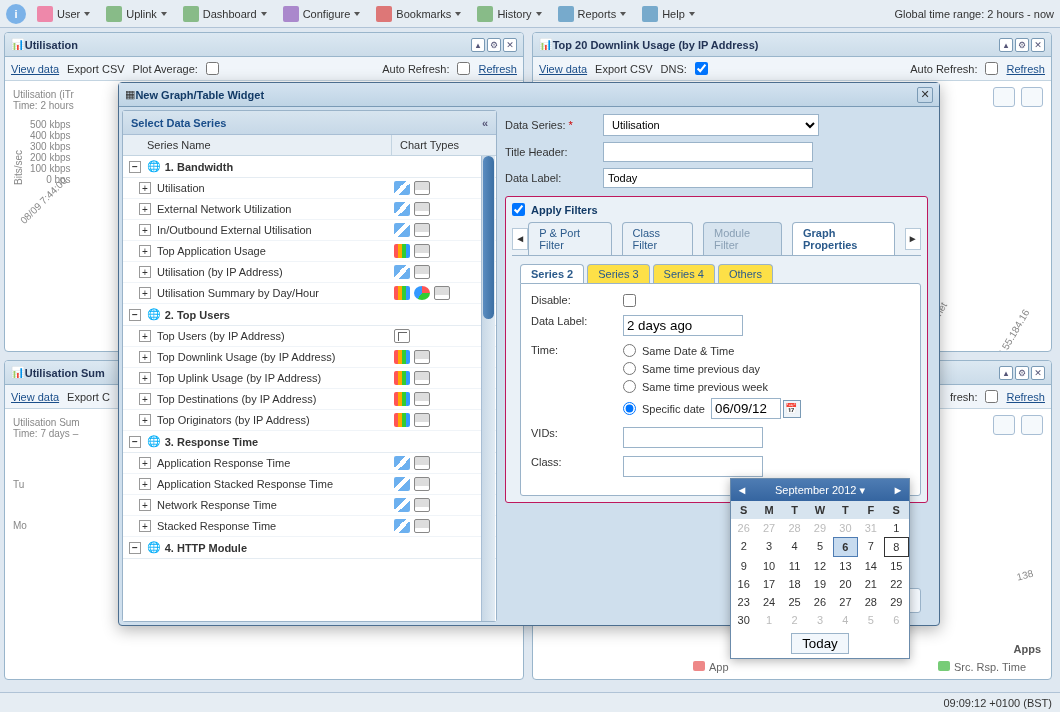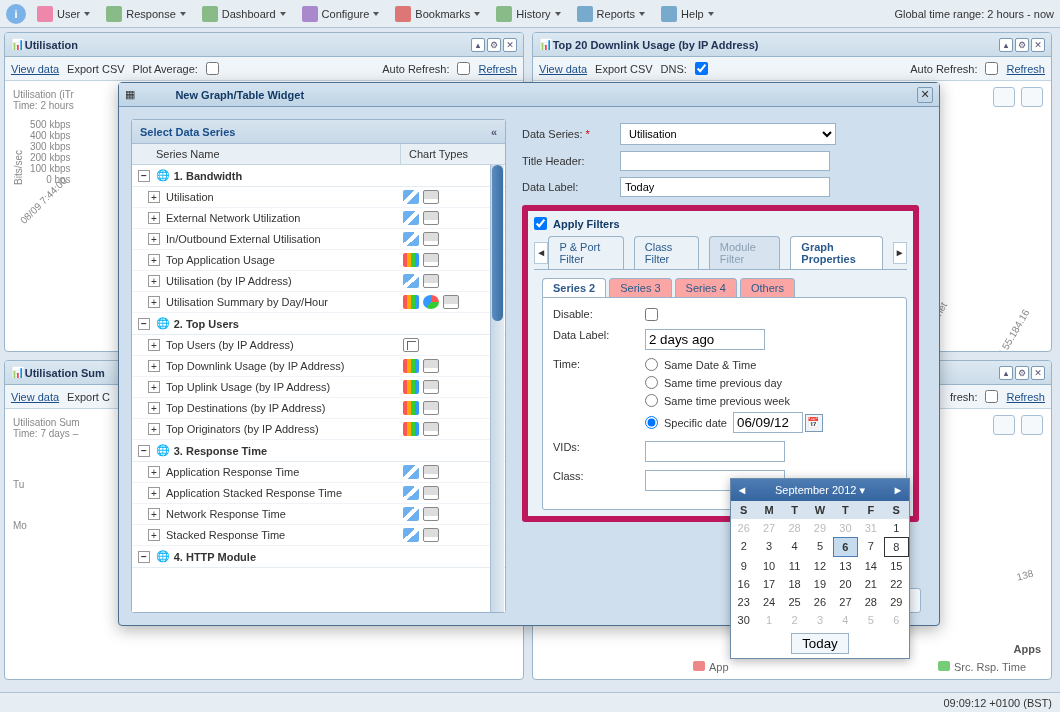--- a/index.html
+++ b/index.html
@@ -25,23 +25,23 @@
   .panel-bar .spacer { flex: 1; }
   .panel-bar input[type=checkbox]{vertical-align:middle;}
   .panel-body { flex: 1; padding: 8px; color: #666; position: relative; }
   .chart-stub { font-size: 10px; color: #888; }
   .icon-btns { display:flex; gap:6px; position:absolute; top:6px; right:8px;}
   .icon-btn { width:22px; height:20px; border:1px solid #a8bed4; border-radius:3px; background:#f5f9fc; cursor:pointer;}
   
   
   .modal { position:absolute; top:82px; left:118px; width:822px; height:544px; border:1px solid #4c6e8f; border-radius:4px; background:#cfdfed; box-shadow:0 4px 16px rgba(0,0,0,.3); z-index:100; display:flex; flex-direction:column;}
   .modal-hdr { background: linear-gradient(#d4e3f0,#bfd4e5); height:24px; display:flex; align-items:center; padding:0 6px; border-bottom:1px solid #7a9ab5;}
-  .modal-hdr .ttl { font-weight:bold; color:#123a66;padding-left:40px; }
+  .modal-hdr .ttl { font-weight:bold; color:#123a66; }
   .modal-hdr .close { margin-left:auto; width:16px;height:16px;border:1px solid #7a9ab5;border-radius:2px;display:flex;align-items:center;justify-content:center;cursor:pointer;}
-  .modal-body { flex:1; display:flex; padding:12px; gap:8px; }
+  .modal-body { flex:1; display:flex; padding:3px; gap:0; }
   
   
   .tree-panel { width:375px; border:1px solid #9ab3c9; border-radius:3px; background:#d7e4ef; display:flex; flex-direction:column;}
   .tree-hdr { background:linear-gradient(#d7e4ef,#c6d8e7); height:24px; display:flex; align-items:center; padding:0 8px; font-weight:bold; color:#1a4e8a; border-bottom:1px solid #a8bed4;}
   .tree-hdr .collapse{margin-left:auto;cursor:pointer;color:#557;}
   .grid-hd { display:flex; background:#e8eff5; border-bottom:1px solid #c3d4e1; font-size:11px; }
   .grid-hd .col1 { flex:1; padding:4px 8px 4px 24px; border-right:1px solid #c3d4e1;}
   .grid-hd .col2 { width:104px; padding:4px 8px;}
   .tree-body { flex:1; overflow-y:auto; background:#fff; position:relative;}
   .tree-scroll{position:absolute; right:1px; top:0; bottom:0; width:14px; background:linear-gradient(90deg,#c8d8e6,#e1ebf3); border-left:1px solid #a8bed4;}
@@ -63,29 +63,29 @@
   
   .form-panel{flex:1;padding:4px 8px;display:flex;flex-direction:column;gap:6px;}
   .frow{display:flex;align-items:center;gap:6px;}
   .frow label{width:92px;color:#333;}
   .frow .req{color:#c00;}
   .frow select,.frow input[type=text]{border:1px solid #9ab3c9;padding:3px 4px;font-size:11px;background:#fff;}
   .frow select{width:216px;}
   .frow input[type=text]{width:210px;}
   .radio-set{display:flex;gap:12px;align-items:center;}
   .radio-set label{width:auto;}
-  .filters{border:6px solid #be185d;border-radius:3px;background:#eaf1f7;padding:6px;margin-top:2px;}
+  .filters{border:1px solid #be185d;border-radius:3px;background:#eaf1f7;padding:6px;margin-top:2px;}
   .filters-hdr{display:flex;align-items:center;gap:6px;font-weight:bold;color:#123a66;margin-bottom:6px;}
   .tab-strip{display:flex;align-items:center;border-bottom:1px solid #9ab3c9;}
   .tab-strip .arrow{width:18px;height:22px;display:flex;align-items:center;justify-content:center;border:1px solid #b6c9d9;background:#fff;cursor:pointer;font-size:10px;}
   .tab{padding:4px 10px;border:1px solid #9ab3c9;border-bottom:none;background:#eaf1f7;color:#2b5a8b;border-radius:4px 4px 0 0;margin-right:10px;cursor:pointer;}
   .tab.inactive{background:#d7e4ef;color:#8aa0b5;}
   .tab.active{background:#fff;font-weight:bold;}
   .sub-tabs{display:flex;margin:8px 0 0 8px;}
-  .stab{padding:3px 10px;border:1px solid #9ab3c9;border-bottom:none;background:#fca5a5;color:#2b5a8b;border-radius:4px 4px 0 0;margin-right:3px;cursor:pointer;}
+  .stab{padding:3px 10px;border:1px solid #9ab3c9;border-bottom:none;background:#fde047;color:#2b5a8b;border-radius:4px 4px 0 0;margin-right:3px;cursor:pointer;}
   .stab.active{background:#fff;font-weight:bold;}
   .series-form{border:1px solid #9ab3c9;background:#fff;padding:10px;border-radius:0 3px 3px 3px;margin-left:8px;}
   .srow{display:flex;align-items:flex-start;gap:10px;margin-bottom:8px;}
   .srow>label{width:82px;}
   .time-opts{display:flex;flex-direction:column;gap:5px;}
   .time-opts label{display:flex;align-items:center;gap:6px;}
   .date-field{display:flex;align-items:center;gap:2px;}
   .date-field input{width:70px;border:1px solid #9ab3c9;padding:2px 3px;}
   .cal-btn{width:18px;height:18px;border:1px solid #7a9ab5;background:#eef4f9;cursor:pointer;display:flex;align-items:center;justify-content:center;font-size:10px;}
   
@@ -117,21 +117,21 @@
 <div class="main-toolbar">
   <span class="logo">i</span>
   <div id="tb-items" style="display: flex; gap: 2px;">
       <span class="tb-btn">
         <span class="tb-icon" style="background:#e8a;border-radius:2px;"></span>
         <span>User</span>
         <span class="caret"></span>
       </span>
       <span class="tb-btn">
         <span class="tb-icon" style="background:#8b8;border-radius:2px;"></span>
-        <span>Response</span>
+        <span>Uplink</span>
         <span class="caret"></span>
       </span>
       <span class="tb-btn">
         <span class="tb-icon" style="background:#8b8;border-radius:2px;"></span>
         <span>Dashboard</span>
         <span class="caret"></span>
       </span>
       <span class="tb-btn">
         <span class="tb-icon" style="background:#a8c;border-radius:2px;"></span>
         <span>Configure</span>

